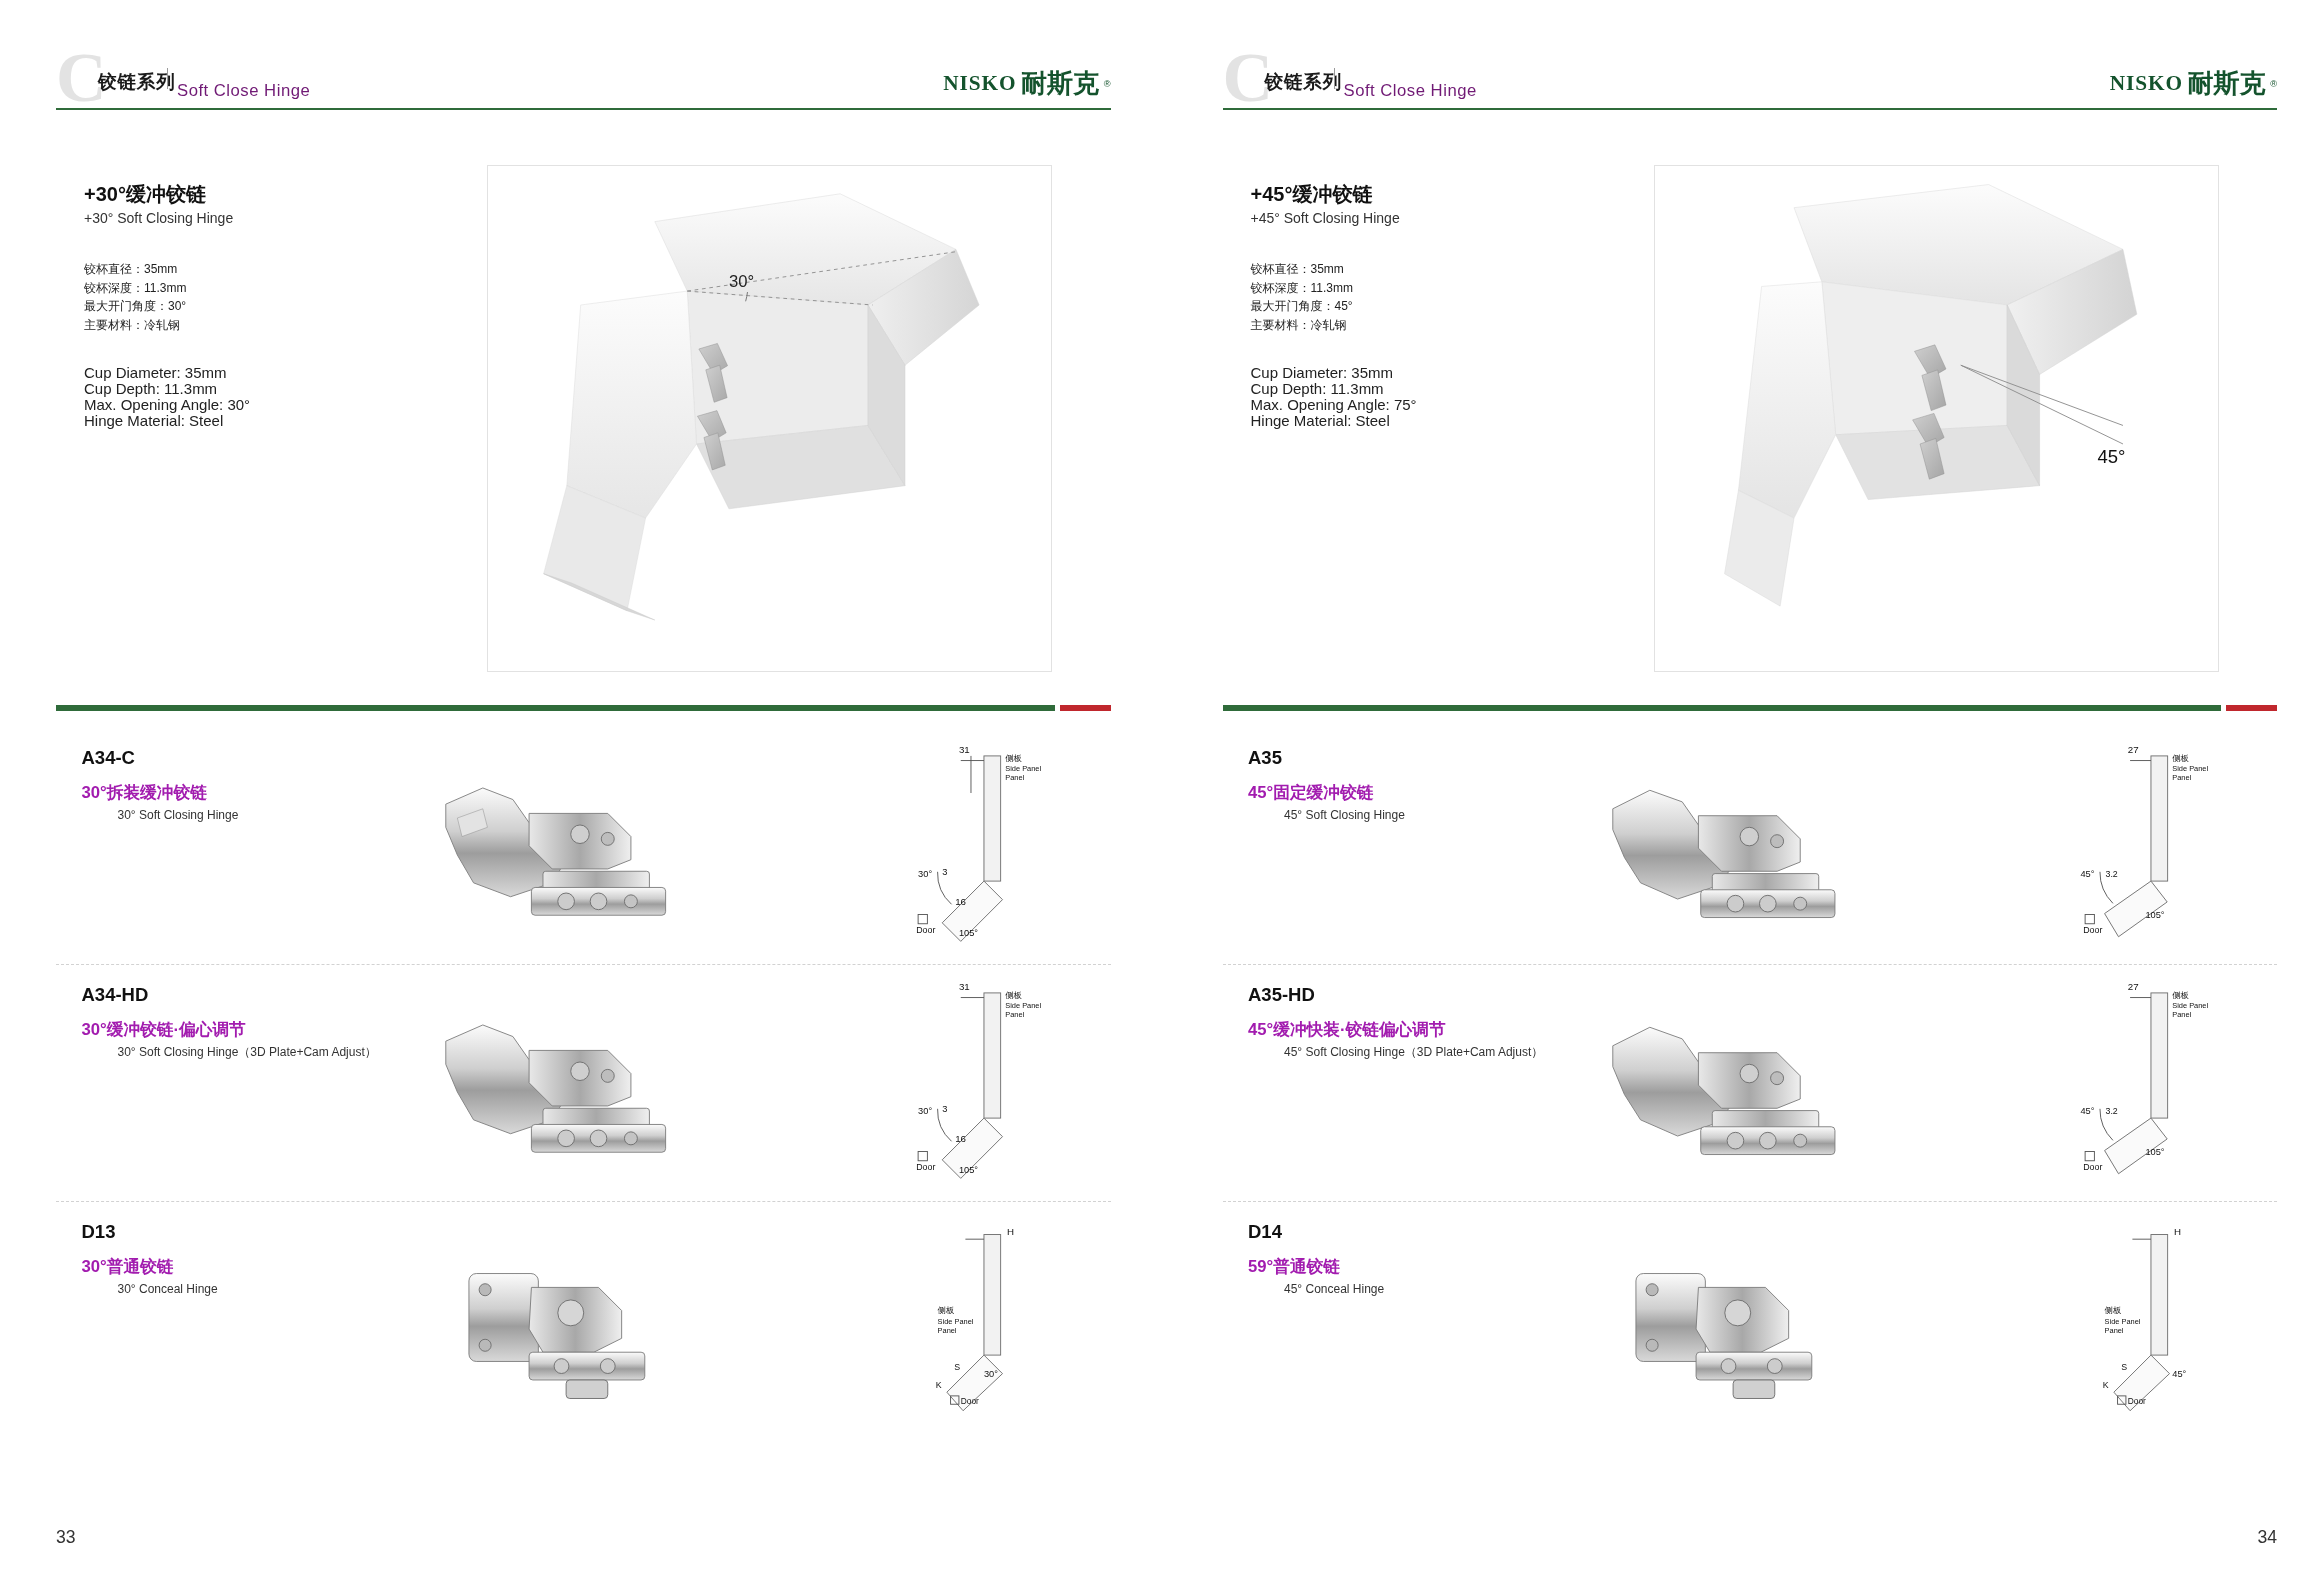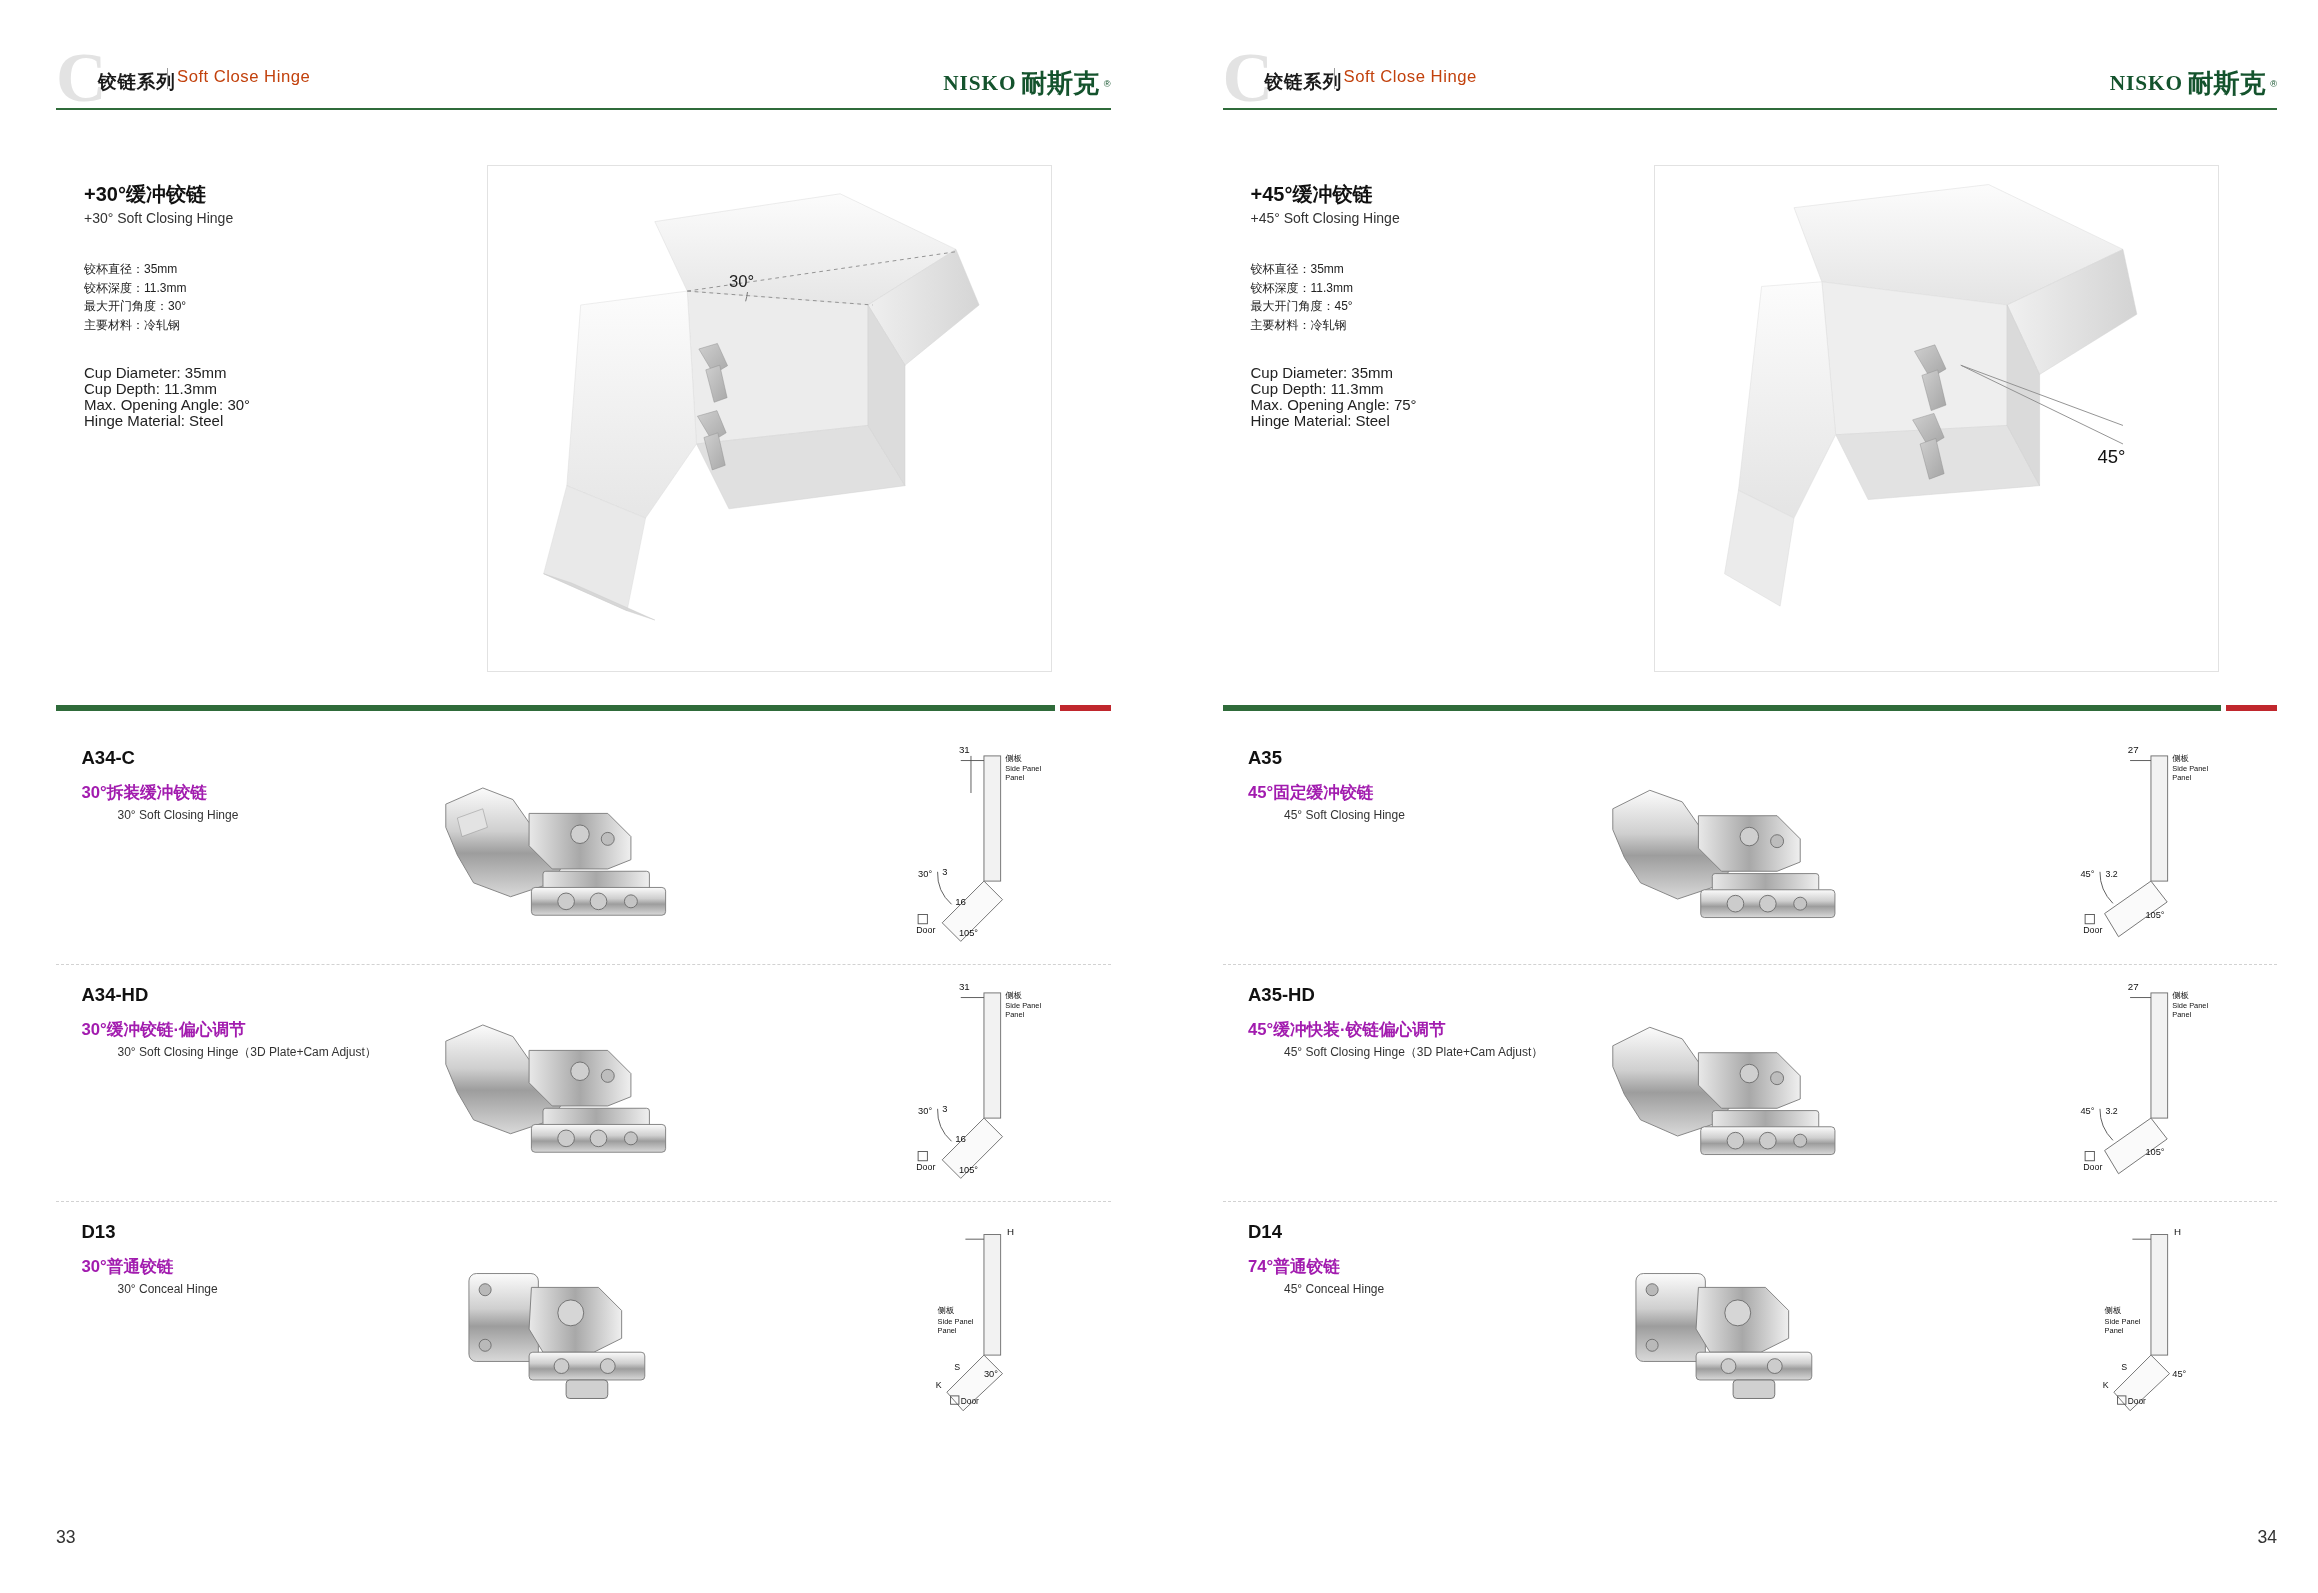--- a/index.html
+++ b/index.html
@@ -27,22 +27,22 @@
     font-family:"Liberation Serif", serif;
   }
   .hdr-cn{
     position:absolute; left:42px; top:13px;
     font-size:18.5px; font-weight:700; color:#1a1a1a; letter-spacing:0.9px;
   }
   .hdr-div{
     position:absolute; left:111px; top:12px; width:1.4px; height:21.3px; background:#9a9a9a;
   }
   .hdr-en{
-    position:absolute; left:121px; top:11px;
-    font-size:16.7px; color:#c2410c; letter-spacing:0.5px;
+    position:absolute; left:121px; top:25px;
+    font-size:16.7px; color:#701a75; letter-spacing:0.5px;
   }
   .hdr-rule{
     position:absolute; left:0; right:0; top:52px; height:1.9px; background:#2f6b3a;
   }
   .hdr-logo{
     position:absolute; right:0; top:10.2px; display:flex; align-items:center; gap:4.6px;
   }
   .logo-nisko{
     font-size:21.3px; font-weight:800; letter-spacing:0.9px; color:#14532d;
     font-family:Liberation Serif, serif;
@@ -487,21 +487,21 @@
               <text x="152" y="292" font-size="19" fill="#111" font-family="Liberation Sans, sans-serif">3.2</text>
               <rect x="108" y="372" width="20" height="20" fill="none" stroke="#555" stroke-width="2"></rect>
               <text x="104" y="412" font-size="19" fill="#111" font-family="Liberation Sans, sans-serif">Door</text>
               <text x="238" y="380" font-size="20" fill="#111" font-family="Liberation Sans, sans-serif">105°</text>
             </svg>
           </div>
         </div>
 
         <div class="prow">
           <div class="p-code">D14</div>
-          <div class="p-name-cn">74°普通铰链</div>
+          <div class="p-name-cn">59°普通铰链</div>
           <div class="p-name-en">45° Conceal Hinge</div>
           <div class="p-photo">
             <svg viewBox="0 0 720 430" xmlns="http://www.w3.org/2000/svg">
               <rect x="120" y="120" width="150" height="190" rx="16" fill="url(#n1)" stroke="#7d7d7d" stroke-width="2"></rect>
               <circle cx="155" cy="155" r="13" fill="#b9b9b9" stroke="#6e6e6e" stroke-width="2"></circle>
               <circle cx="155" cy="275" r="13" fill="#b9b9b9" stroke="#6e6e6e" stroke-width="2"></circle>
               <path d="M255,150 L400,150 L450,200 L450,260 L390,290 L280,290 L250,240 Z" fill="url(#n2)" stroke="#7d7d7d" stroke-width="2"></path>
               <circle cx="340" cy="205" r="28" fill="#d6d6d6" stroke="#6e6e6e" stroke-width="2"></circle>
               <rect x="250" y="290" width="250" height="60" rx="8" fill="url(#n1)" stroke="#7d7d7d" stroke-width="2"></rect>
               <circle cx="320" cy="320" r="16" fill="#cccccc" stroke="#6e6e6e" stroke-width="2"></circle>

